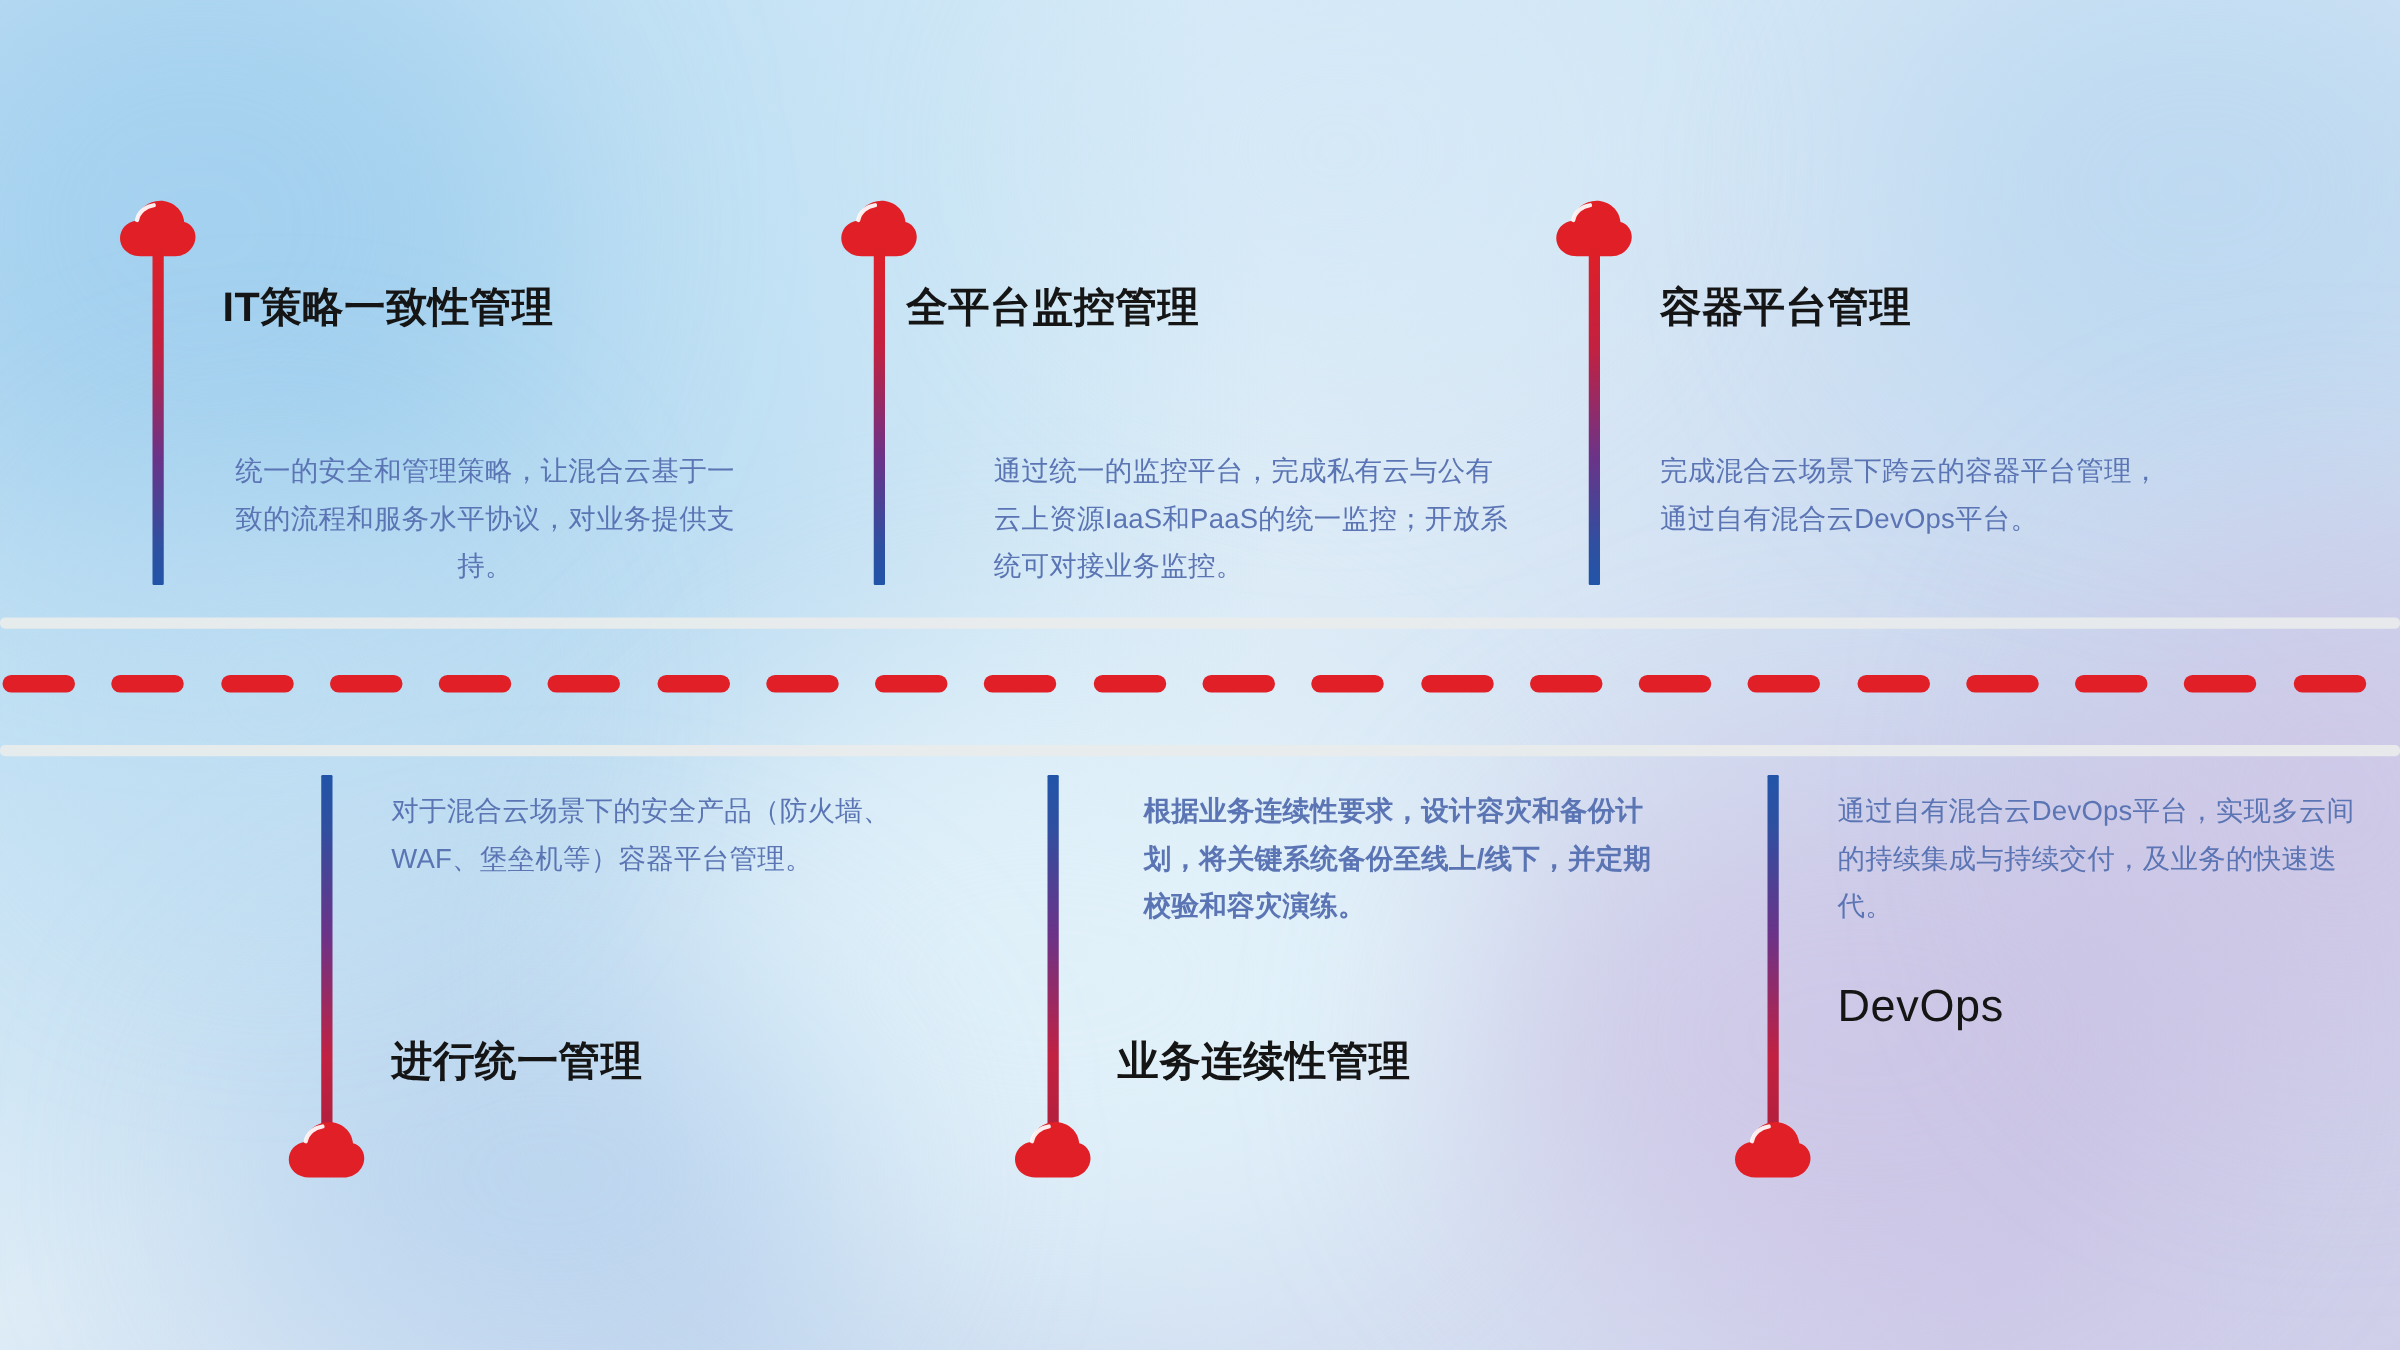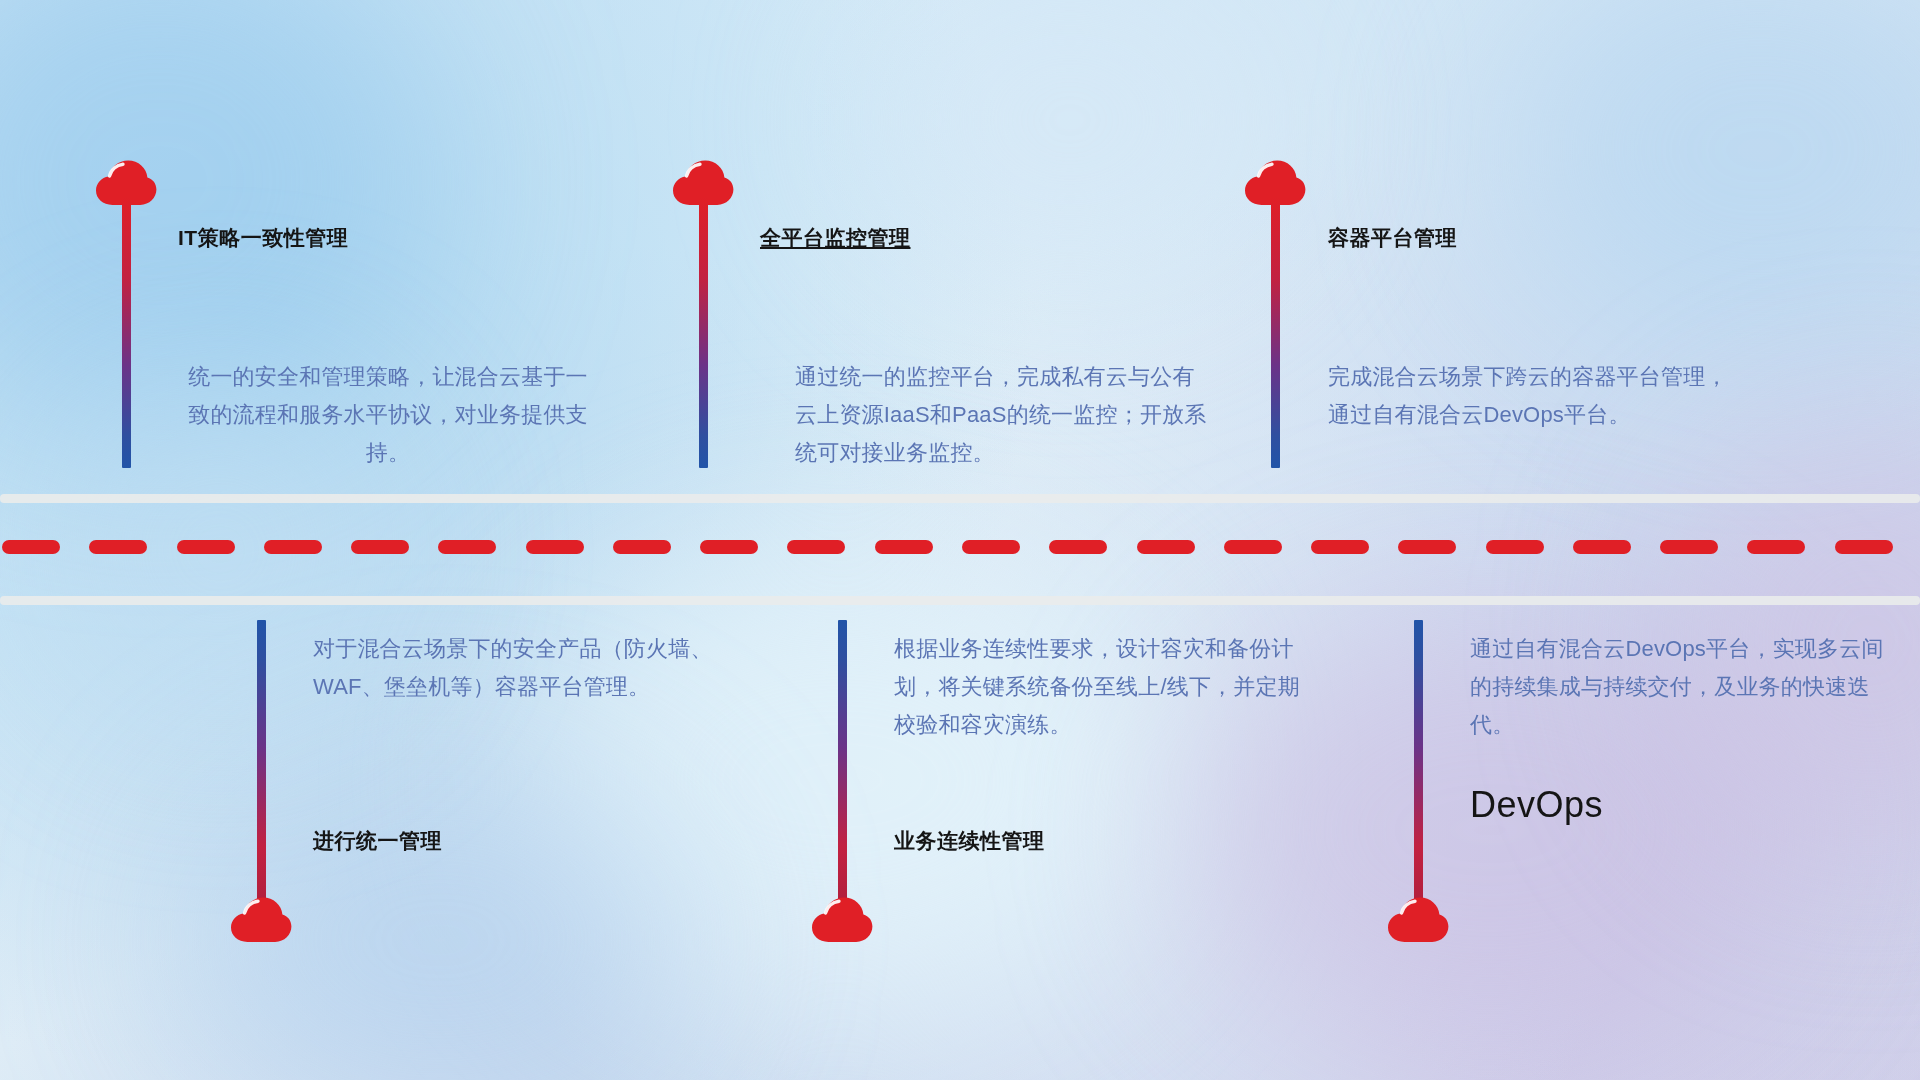--- a/index.html
+++ b/index.html
@@ -73,21 +73,21 @@
     border-radius: 1px;
   }
   .stem.down { background: linear-gradient(180deg, #e01f26 0%, #c22141 30%, #6b3388 62%, #2f4fa0 88%, #2154a8 100%); }
   .stem.up   { background: linear-gradient(180deg, #2154a8 0%, #2f4fa0 14%, #6b3388 44%, #c22141 78%, #b01f3c 100%); }
 
   .cloud { position: absolute; width: 62px; height: 46px; }
 
   .col-title {
     position: absolute;
     white-space: nowrap;
-    font-size: 21px;
+    font-size: 33px;
     font-weight: 700;
     color: #151515;
     letter-spacing: 0.5px;
   }
   .col-title.latin { font-weight: 400; font-size: 36px; }
 
   .col-body {
     position: absolute;
     font-size: 22px;
     line-height: 38px;
@@ -122,21 +122,21 @@
   </div>
 
   <div class="col">
     <span class="cloud" style="left:672px; top:160px;">
       <svg viewBox="0 0 62 46" width="62" height="46">
         <path d="M17.5 45 C7.8 45 1 38.6 1 30.6 C1 23.4 6.4 17.6 13.6 16.6 C15.4 7.2 23.6 0.6 33.2 0.6 C43.3 0.6 51.6 8.0 52.4 17.6 C57.8 19.0 61.4 23.8 61.4 29.6 C61.4 37.6 54.4 45 45.2 45 Z" fill="#e01f26"></path>
         <path d="M14.6 16.0 C16.0 9.6 21.4 5.0 28.0 4.2" stroke="#ffffff" stroke-width="3.4" stroke-linecap="round" fill="none" opacity="0.92"></path>
       </svg>
     </span>
     <div class="stem down" style="left:699px; top:198px; height:270px;"></div>
-    <div class="col-title" style="left:760px; top:224px;text-decoration:underline;">全平台监控管理</div>
+    <div class="col-title" style="left:725px; top:224px;">全平台监控管理</div>
     <div class="col-body" style="left:755px; top:358px; width:420px;margin-left:40px;">通过统一的监控平台，完成私有云与公有云上资源IaaS和PaaS的统一监控；开放系统可对接业务监控。</div>
   </div>
 
   <div class="col">
     <span class="cloud" style="left:1244px; top:160px;">
       <svg viewBox="0 0 62 46" width="62" height="46">
         <path d="M17.5 45 C7.8 45 1 38.6 1 30.6 C1 23.4 6.4 17.6 13.6 16.6 C15.4 7.2 23.6 0.6 33.2 0.6 C43.3 0.6 51.6 8.0 52.4 17.6 C57.8 19.0 61.4 23.8 61.4 29.6 C61.4 37.6 54.4 45 45.2 45 Z" fill="#e01f26"></path>
         <path d="M14.6 16.0 C16.0 9.6 21.4 5.0 28.0 4.2" stroke="#ffffff" stroke-width="3.4" stroke-linecap="round" fill="none" opacity="0.92"></path>
       </svg>
     </span>
@@ -178,21 +178,21 @@
     <div class="col-title" style="left:313px; top:827px;">进行统一管理</div>
     <span class="cloud" style="left:230px; top:897px;">
       <svg viewBox="0 0 62 46" width="62" height="46">
         <path d="M17.5 45 C7.8 45 1 38.6 1 30.6 C1 23.4 6.4 17.6 13.6 16.6 C15.4 7.2 23.6 0.6 33.2 0.6 C43.3 0.6 51.6 8.0 52.4 17.6 C57.8 19.0 61.4 23.8 61.4 29.6 C61.4 37.6 54.4 45 45.2 45 Z" fill="#e01f26"></path>
         <path d="M14.6 16.0 C16.0 9.6 21.4 5.0 28.0 4.2" stroke="#ffffff" stroke-width="3.4" stroke-linecap="round" fill="none" opacity="0.92"></path>
       </svg>
     </span>
   </div>
 
   <div class="col">
-    <div class="col-body" style="left:894px; top:630px; width:420px;">根据业务连续性要求，设计容灾和备份计划，将关键系统备份至线上/线下，并定期校验和容灾演练。</div>
+    <div class="col-body" style="left:915px; top:630px; width:420px;font-weight:bold;">根据业务连续性要求，设计容灾和备份计划，将关键系统备份至线上/线下，并定期校验和容灾演练。</div>
     <div class="stem up" style="left:838px; top:620px; height:290px;"></div>
     <div class="col-title" style="left:894px; top:827px;">业务连续性管理</div>
     <span class="cloud" style="left:811px; top:897px;">
       <svg viewBox="0 0 62 46" width="62" height="46">
         <path d="M17.5 45 C7.8 45 1 38.6 1 30.6 C1 23.4 6.4 17.6 13.6 16.6 C15.4 7.2 23.6 0.6 33.2 0.6 C43.3 0.6 51.6 8.0 52.4 17.6 C57.8 19.0 61.4 23.8 61.4 29.6 C61.4 37.6 54.4 45 45.2 45 Z" fill="#e01f26"></path>
         <path d="M14.6 16.0 C16.0 9.6 21.4 5.0 28.0 4.2" stroke="#ffffff" stroke-width="3.4" stroke-linecap="round" fill="none" opacity="0.92"></path>
       </svg>
     </span>
   </div>
 

